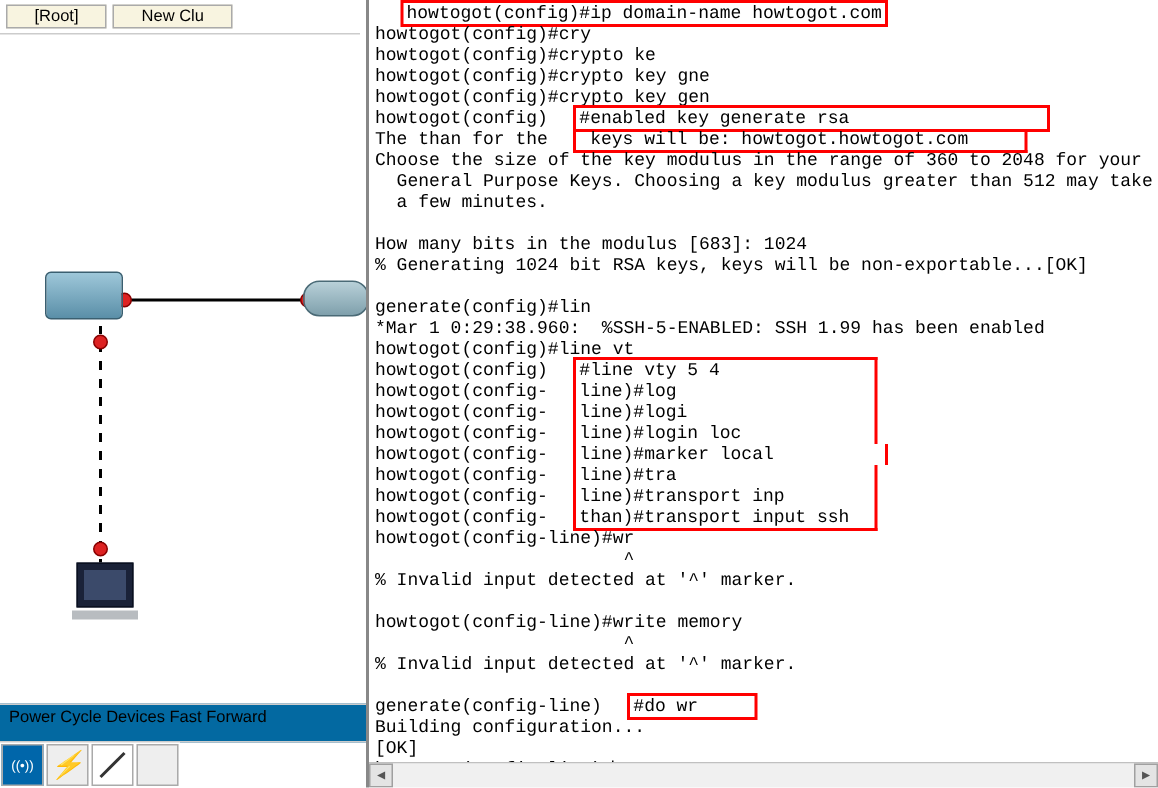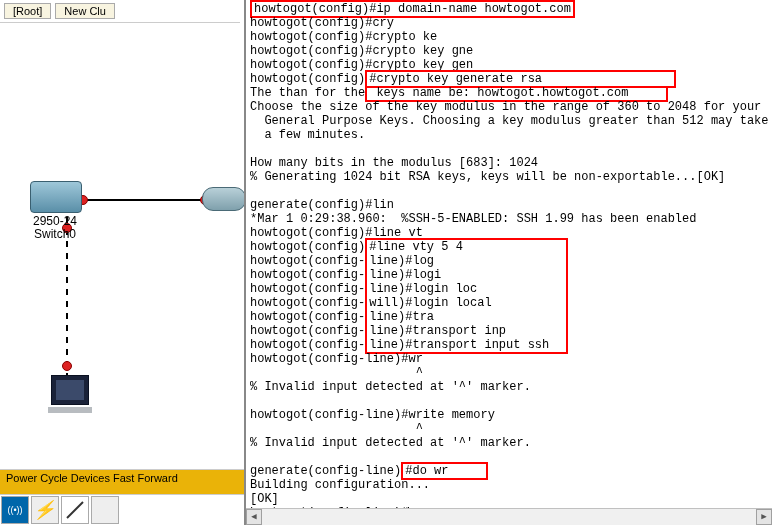--- a/index.html
+++ b/index.html
@@ -19,21 +19,21 @@
     left: 0;
     height: 18px;
     display: flex;
     align-items: center;
     gap: 4px;
     padding: 0 4px;
   }
   .tb-btn {
     border: 1px solid #aaa;
     background: #f8f4e0;
-    padding: 1px 8px;
+    padding: 1px 18px;
     font-size: 11px;
     cursor: pointer;
   }
   .topo {
     position: absolute;
     top: 22px;
     left: 0;
     width: 240px;
     height: 440px;
     background: #fff;
@@ -101,21 +101,21 @@
     text-align: center;
     line-height: 1.1;
   }
   .bottombar {
     position: absolute;
     bottom: 30px;
     left: 0;
     height: 20px;
     padding: 2px 6px;
     font-size: 11px;
-    background: #eab308;
+    background: #0369a1;
     border-top: 1px solid #ccc;
     border-bottom: 1px solid #ccc;
     width: 232px;
   }
   .palette {
     position: absolute;
     bottom: 0;
     left: 0;
     height: 28px;
     background: #fff;
@@ -156,20 +156,21 @@
     font-size: 12px;
     line-height: 14px;
     padding: 2px 2px 2px 4px;
     white-space: pre;
     overflow: hidden;
   }
   .redbox {
     border: 2px solid #f00;
     padding: 0 2px;
     display: inline;
+    margin-left: 17px;
   }
   .scroll-bottom {
     position: absolute;
     bottom: 0;
     left: 0;
     right: 0;
     height: 16px;
     background: #f0f0f0;
     border-top: 1px solid #c0c0c0;
     display:flex;
@@ -206,24 +207,20 @@
 
   <div class="link" style="top:176px;left:67px;width:158px;height:2px;"></div>
   <div class="link dash" style="top:194px;left:66px;width:2px;height:158px;"></div>
   <div class="dot-red" style="top:172px;left:78px"></div>
   <div class="dot-red" style="top:172px;left:200px"></div>
   <div class="dot-red" style="top:200px;left:62px"></div>
   <div class="dot-red" style="top:338px;left:62px"></div>
 
   <div class="device" style="top:158px;left:30px;">
     <div class="switch-img"></div>
-  </div>
-  <div class="lbl" style="top:192px;left:15px;">
-    <span>2950-24</span><br>
-    <span>Switch0</span>
   </div>
 
   <div class="device" style="top:164px;left:202px;">
     <div class="router-img"></div>
   </div>
 
   <div class="device" style="top:352px;left:48px;">
     <div class="pc-body"></div>
     <div class="pc-base"></div>
   </div>
@@ -242,40 +239,40 @@
       </svg>
   </div>
   <div class="pal"></div>
 </div>
 
 <div class="cli"><span class="redbox"><span>howtogot(config)#</span><span>ip domain-name howtogot.com</span></span>
 <span>howtogot(config)#cry</span>
 <span>howtogot(config)#crypto ke</span>
 <span>howtogot(config)#crypto key gne</span>
 <span>howtogot(config)#crypto key gen</span>
-<span>howtogot(config)</span><span class="redbox"><span>#crypto key generate rsa</span><span>                  </span></span>
-<span>The than for the</span><span class="redbox" style="border-top:0"><span> keys name be: howtogot.howtogot.com</span><span>     </span></span>
+<span>howtogot(config)</span><span class="redbox"><span>#enabled key generate rsa</span><span>                  </span></span>
+<span>The than for the</span><span class="redbox" style="border-top:0"><span> keys will be: howtogot.howtogot.com</span><span>     </span></span>
 <span>Choose the size of the key modulus in the range of 360 to 2048 for your</span>
 <span>  General Purpose Keys. Choosing a key modulus greater than 512 may take</span>
 <span>  a few minutes.</span>
 <span></span>
 <span>How many bits in the modulus [683]: 1024</span>
 <span>% Generating 1024 bit RSA keys, keys will be non-exportable...[OK]</span>
 <span></span>
 <span>generate(config)#lin</span>
 <span>*Mar 1 0:29:38.960:  %SSH-5-ENABLED: SSH 1.99 has been enabled</span>
 <span>howtogot(config)#line vt</span>
 <span>howtogot(config)</span><span class="redbox" style="border-bottom:0"><span>#line vty 5 4</span><span>              </span></span>
 <span>howtogot(config-</span><span class="redbox" style="border-top:0;border-bottom:0"><span>line)#log</span><span>                  </span></span>
 <span>howtogot(config-</span><span class="redbox" style="border-top:0;border-bottom:0"><span>line)#logi</span><span>                 </span></span>
 <span>howtogot(config-</span><span class="redbox" style="border-top:0;border-bottom:0"><span>line)#login loc</span><span>            </span></span>
-<span>howtogot(config-</span><span class="redbox" style="border-top:0;border-bottom:0"><span>will)#login local</span><span>          </span></span>
+<span>howtogot(config-</span><span class="redbox" style="border-top:0;border-bottom:0"><span>line)#marker local</span><span>          </span></span>
 <span>howtogot(config-</span><span class="redbox" style="border-top:0;border-bottom:0"><span>line)#tra</span><span>                  </span></span>
 <span>howtogot(config-</span><span class="redbox" style="border-top:0;border-bottom:0"><span>line)#transport inp</span><span>        </span></span>
-<span>howtogot(config-</span><span class="redbox" style="border-top:0"><span>line)#transport input ssh</span><span>  </span></span>
+<span>howtogot(config-</span><span class="redbox" style="border-top:0"><span>than)#transport input ssh</span><span>  </span></span>
 <span>howtogot(config-line)#wr</span>
 <span>                       ^</span>
 <span>% Invalid input detected at '^' marker.</span>
 <span></span>
 <span>howtogot(config-line)#write memory</span>
 <span>                       ^</span>
 <span>% Invalid input detected at '^' marker.</span>
 <span></span>
 <span>generate(config-line)</span><span class="redbox"><span>#do wr</span><span>     </span></span>
 <span>Building configuration...</span>

